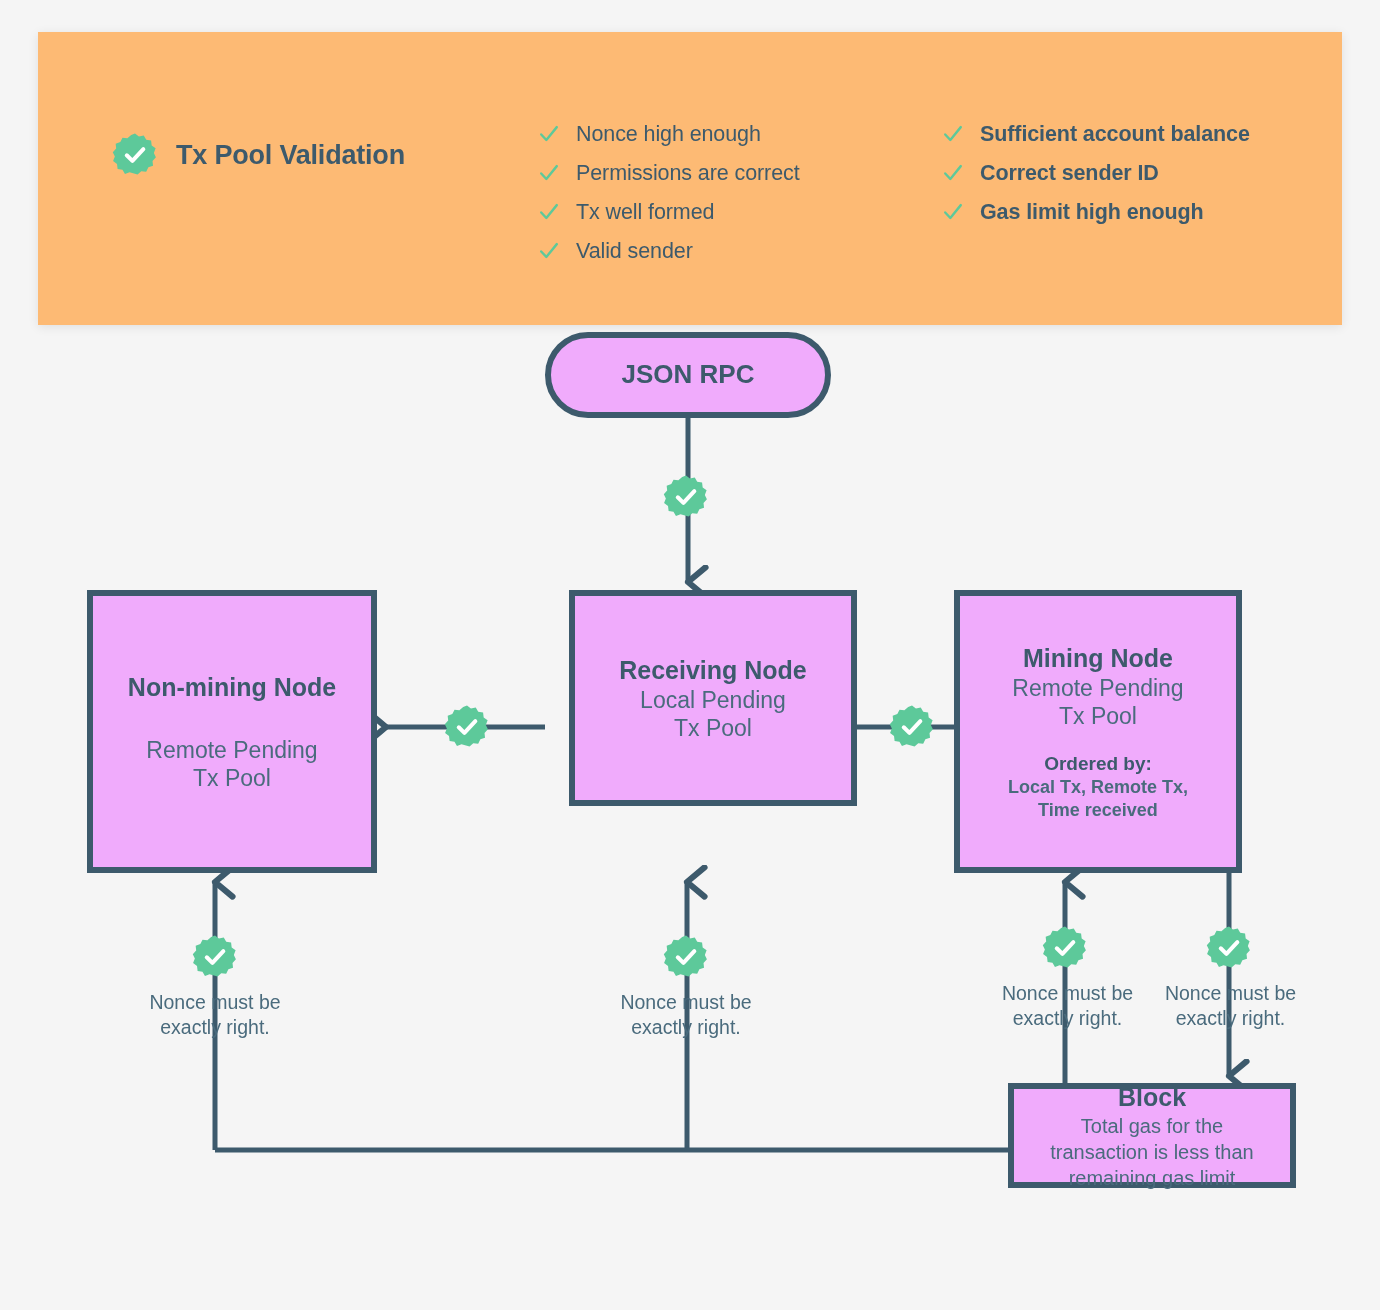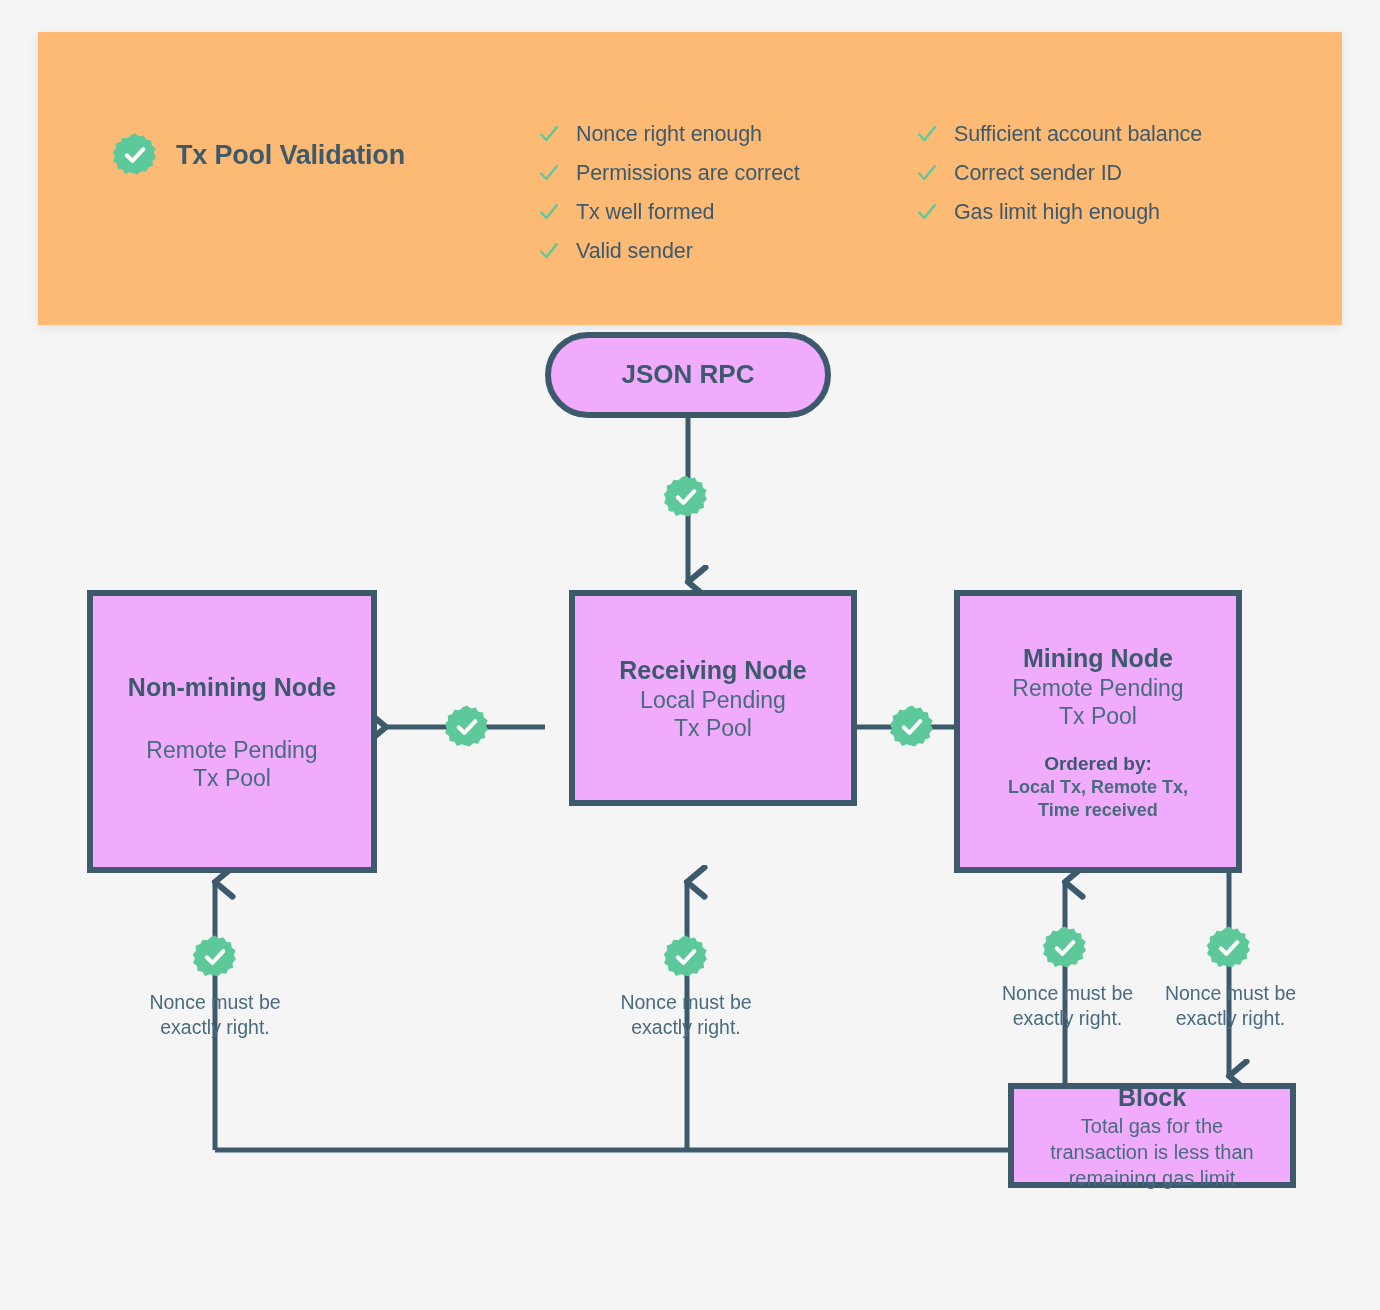--- a/index.html
+++ b/index.html
@@ -53,21 +53,21 @@
   .badge svg { display: block; width: 100%; height: 100%; }
 
   .checklist {
     position: absolute;
     top: 84px;
     display: flex;
     flex-direction: column;
     gap: 3px;
   }
   #checklist-col-1 { left: 500px; }
-  #checklist-col-2 { left: 878px; }
+  #checklist-col-2 { left: 904px; font-weight: bold; }
   .check-row {
     display: flex;
     align-items: center;
     gap: 16px;
     height: 36px;
   }
   .check-mark {
     flex: none;
     width: 22px;
     height: 22px;
@@ -176,21 +176,21 @@
     <span class="panel-title">Tx Pool Validation</span>
   </div>
 
   <div class="checklist" id="checklist-col-1">
     <div class="check-row">
       <span class="check-mark">
           <svg viewBox="0 0 24 24">
             <path fill="none" stroke="currentColor" stroke-width="2.6" stroke-linecap="round" stroke-linejoin="round" d="M3.5 12.5l5.6 6 11.4-14"></path>
           </svg>
         </span>
-      <span class="check-label">Nonce right enough</span>
+      <span class="check-label">Nonce high enough</span>
     </div>
     <div class="check-row">
       <span class="check-mark">
           <svg viewBox="0 0 24 24">
             <path fill="none" stroke="currentColor" stroke-width="2.6" stroke-linecap="round" stroke-linejoin="round" d="M3.5 12.5l5.6 6 11.4-14"></path>
           </svg>
         </span>
       <span class="check-label">Permissions are correct</span>
     </div>
     <div class="check-row">

